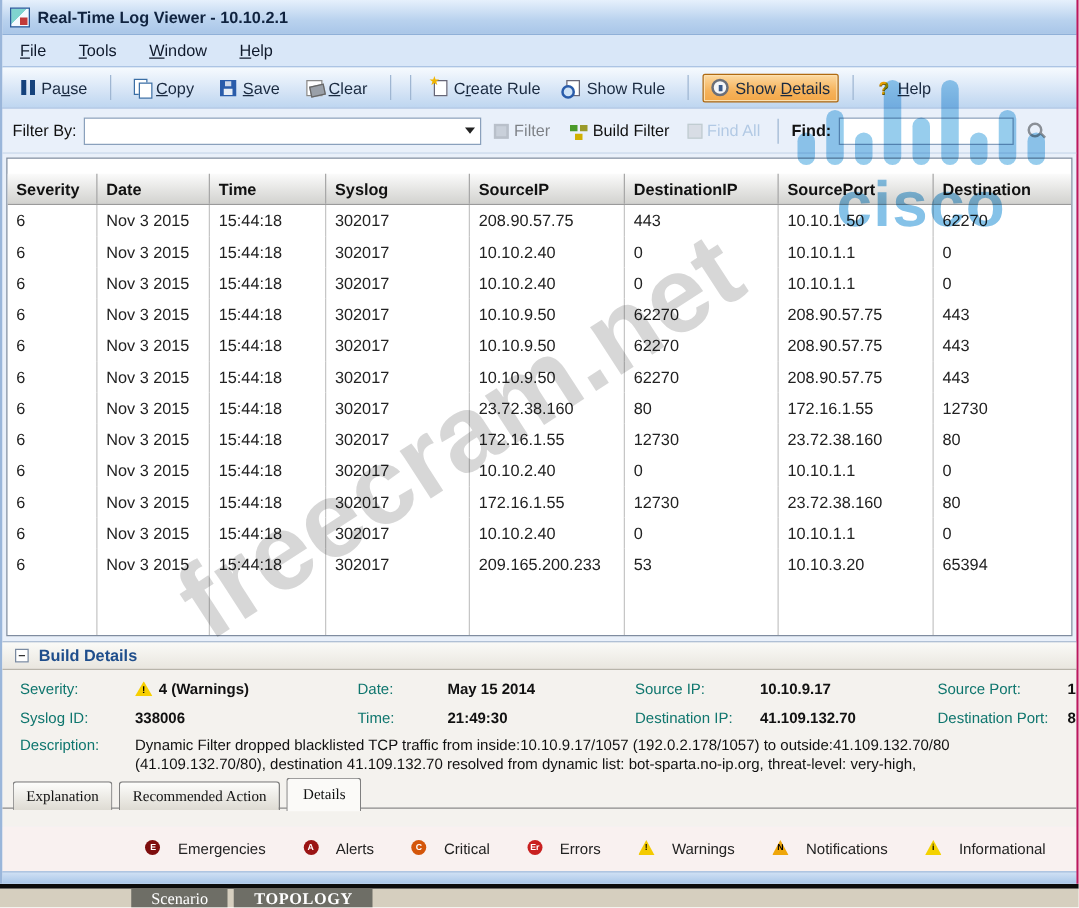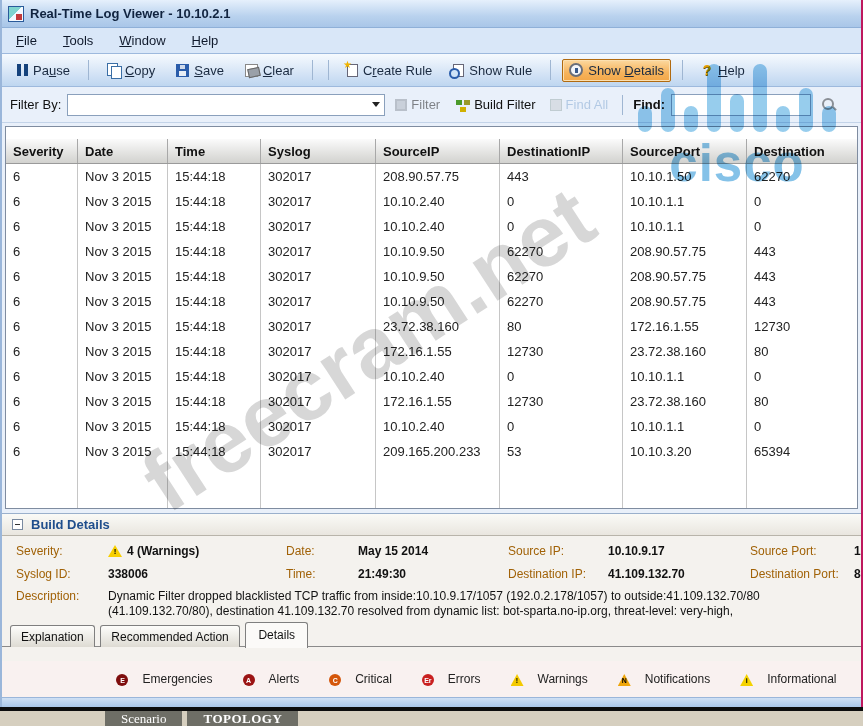--- a/index.html
+++ b/index.html
@@ -81,37 +81,37 @@
 
   
   .details { height:148px; background:#f4f2ee; border-top:1px solid #9ab0cc; }
   .details-header { height:22px; background:linear-gradient(#fafaf7,#e9e6df); border-bottom:1px solid #b8b4aa;
     display:flex; align-items:center; gap:8px; padding:0 10px; }
   .collapse-box { width:11px; height:11px; border:1px solid #7a8aa0; background:#fff; position:relative; }
   .collapse-box::after { content:""; position:absolute; left:2px; top:4px; width:5px; height:1px; background:#333; }
   .details-title { font-weight:bold; color:#1f4e8c; font-size:13px; }
   .details-body { padding:8px 0 0 14px; font-size:12px; }
   .dgrid { display:grid; grid-template-columns:92px 178px 72px 150px 100px 142px 104px 1fr; row-gap:9px; align-items:center; }
-  .dlabel { color:#a16207; }
+  .dlabel { color:#0f766e; }
   .dvalue { font-weight:bold; white-space:nowrap; overflow:hidden; }
   .sev-val { display:flex; align-items:center; gap:5px; }
   .i-warn { width:14px; height:12px; background:#f7cf00; clip-path:polygon(50% 0,0 100%,100% 100%);
     display:inline-flex; align-items:flex-end; justify-content:center; color:#000; font-size:8px; font-weight:bold; line-height:11px; flex:none; }
   .desc-row { display:grid; grid-template-columns:92px 1fr; margin-top:8px; }
   .desc-text { line-height:15px; padding-right:10px; }
 
   
-  .tabs { height:28px; padding:2px 0 0 8px; border-bottom:1px solid #8a8a8a; position:relative; }
+  .tabs { height:28px; padding:2px 0 0 8px; border-bottom:1px solid #8a8a8a; position:relative;font-family:Liberation Serif, serif; }
   .tab { display:inline-block; padding:4px 10px 3px; border:1px solid #7f7f7f; border-bottom:none;
     border-radius:3px 3px 0 0; background:linear-gradient(#fdfdfb,#dedbd3); margin-right:2px; font-size:12px; position:relative; top:3px; }
   .tab.active { background:#fbfaf8; top:1px; padding:5px 12px 6px; margin-bottom:-1px; z-index:2; }
 
   
   .legend { height:36px; background:#f9f1f0; display:flex; align-items:center; justify-content:center; gap:30px; padding-left:90px; }
-  .legend-item { display:flex; align-items:flex-end; gap:14px; font-size:12px; color:#222; white-space:nowrap; }
+  .legend-item { display:flex; align-items:flex-start; gap:14px; font-size:12px; color:#222; white-space:nowrap; }
   .lg-circle { width:12px; height:12px; border-radius:50%; color:#fff; font-size:7px; font-weight:bold;
     display:inline-flex; align-items:center; justify-content:center; flex:none; }
   .lg-triangle { width:13px; height:12px; clip-path:polygon(50% 0,0 100%,100% 100%); color:#000; font-size:7px; font-weight:bold;
     display:inline-flex; align-items:flex-end; justify-content:center; line-height:11px; flex:none; }
 
   .bottomstrip { height:10px; background:linear-gradient(#cfe0f4,#a9c6e8); border-top:1px solid #9ab6da; }
 
   
   .blackbar { height:4px; background:#0c0c0c; }
   .footer { height:15px; background:#d6cfbf; display:flex; align-items:stretch; padding-left:105px; gap:5px; }

